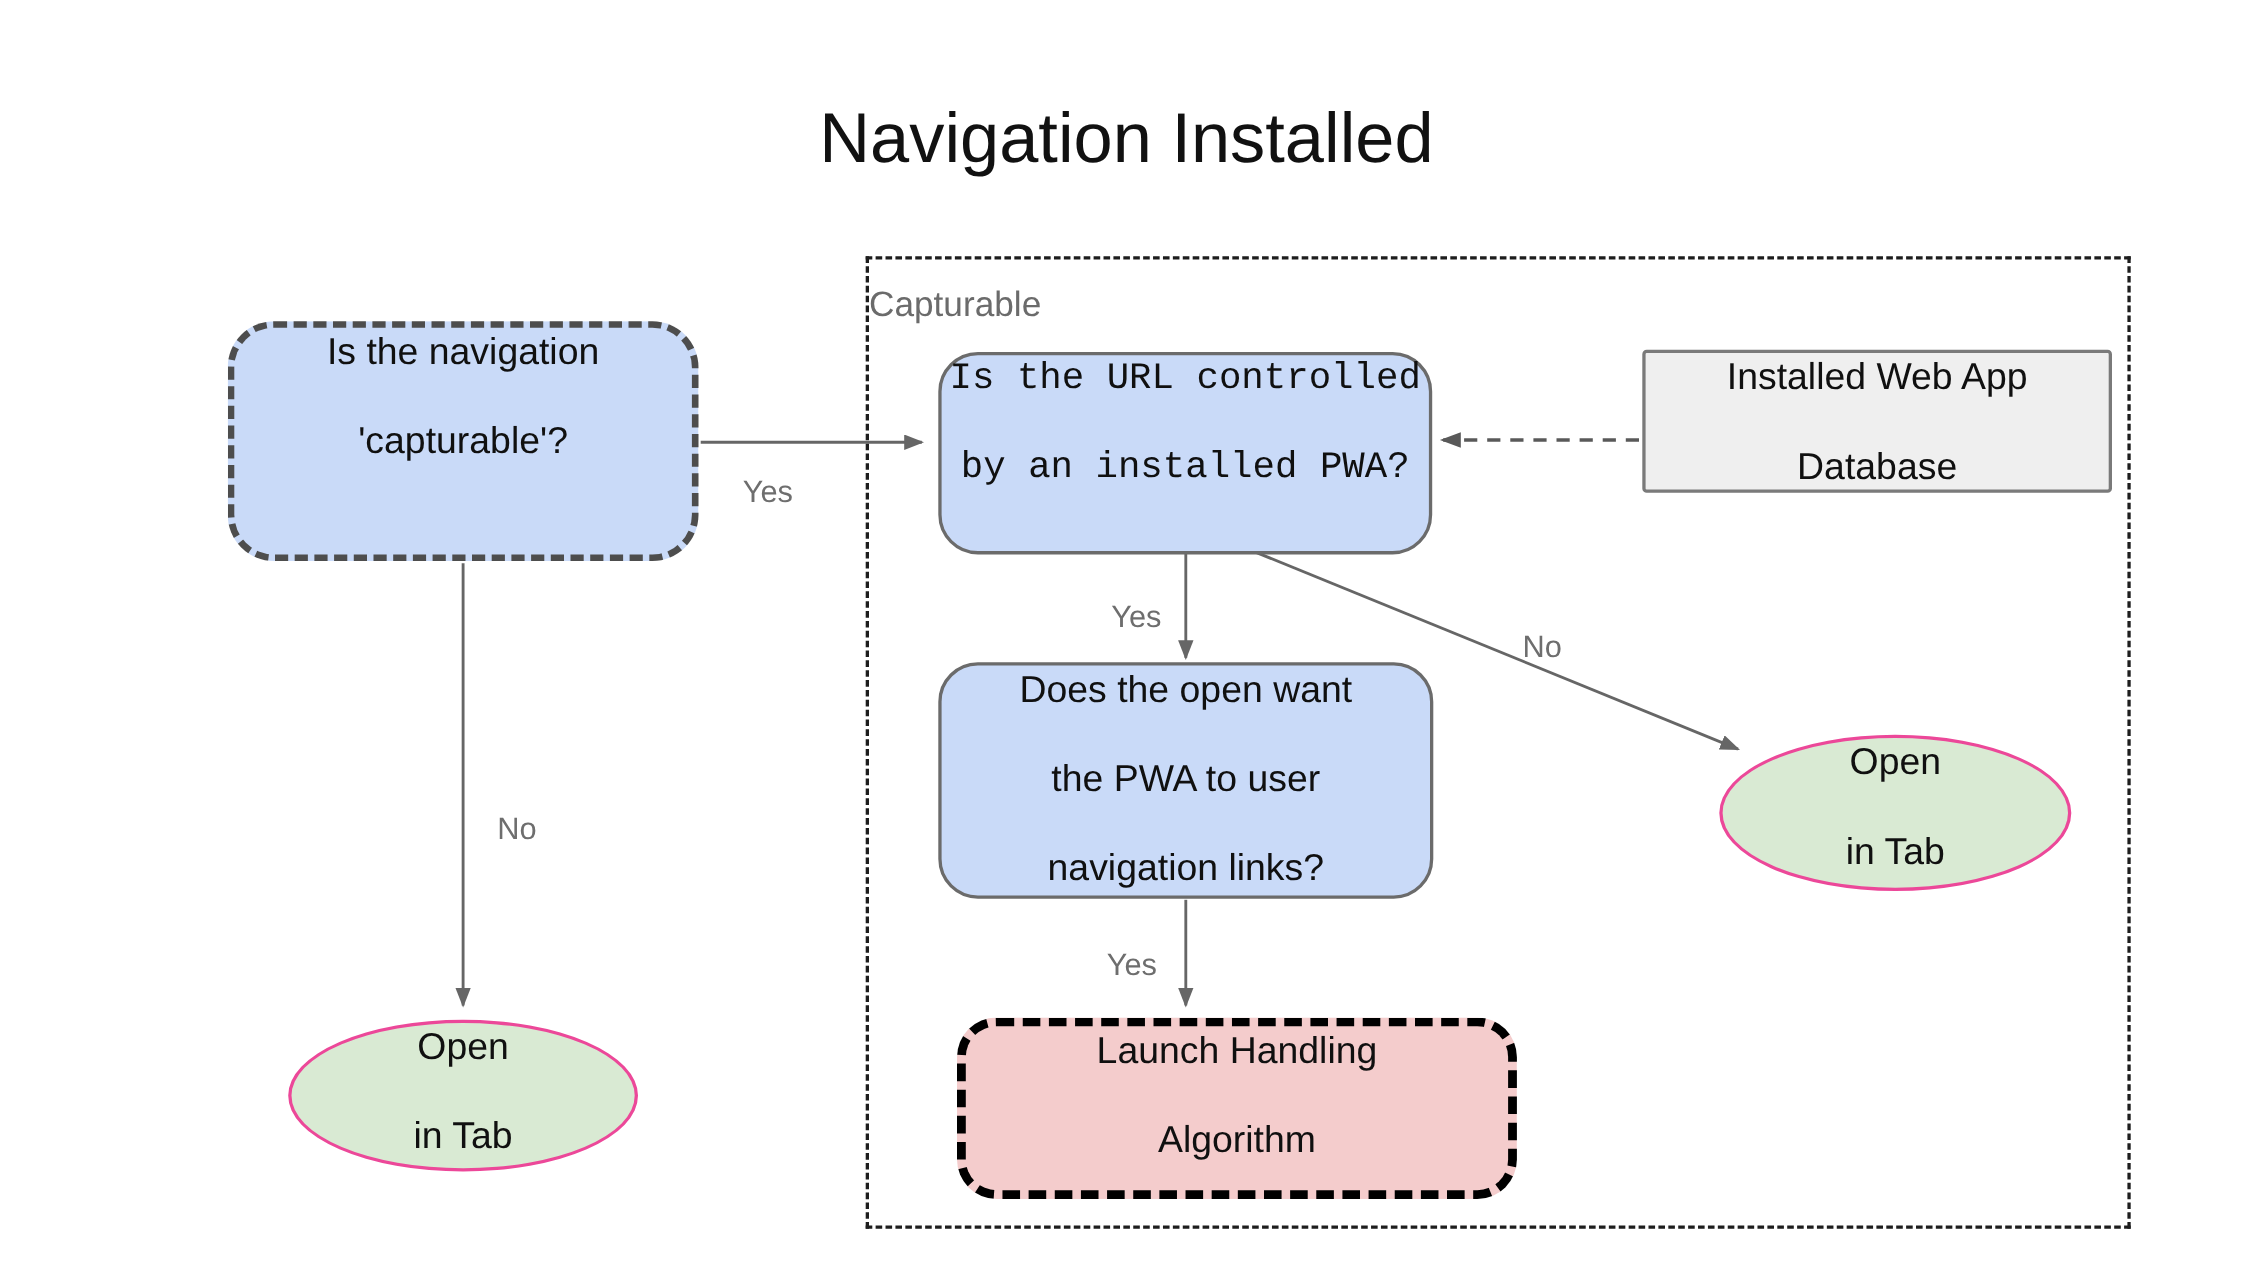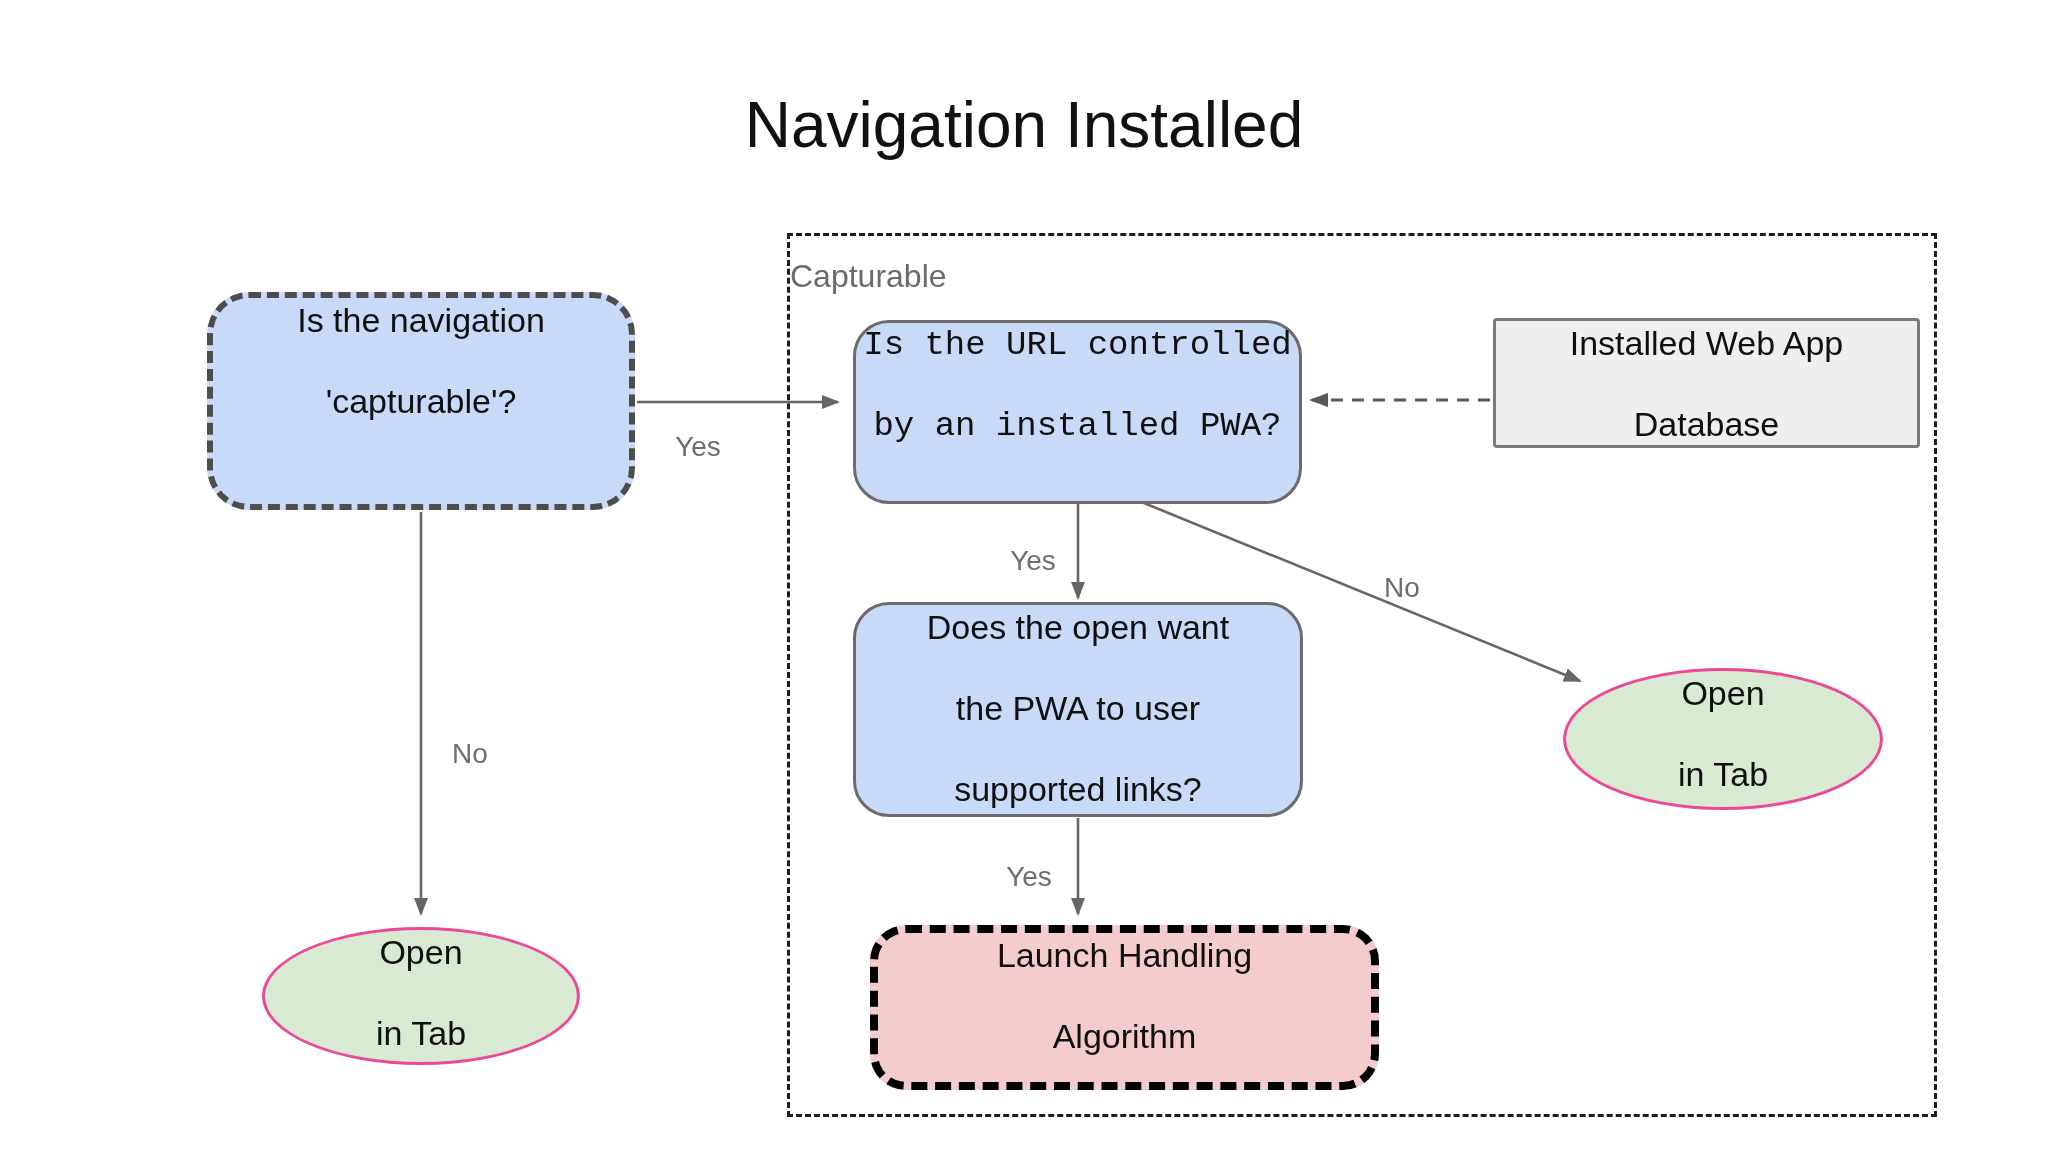--- a/index.html
+++ b/index.html
@@ -104,21 +104,21 @@
   </div>
 
   <div class="node node-db">
     <span>Installed Web App</span>
     <span>Database</span>
   </div>
 
   <div class="node node-want q-fill rounded solid-border">
     <span>Does the open want</span>
     <span>the PWA to user</span>
-    <span>supported links?</span>
+    <span>navigation links?</span>
   </div>
 
   <div class="node node-launch">
     <span>Launch Handling</span>
     <span>Algorithm</span>
   </div>
 
   <div class="node node-tab-left terminal">
     <span>Open</span>
     <span>in Tab</span>

